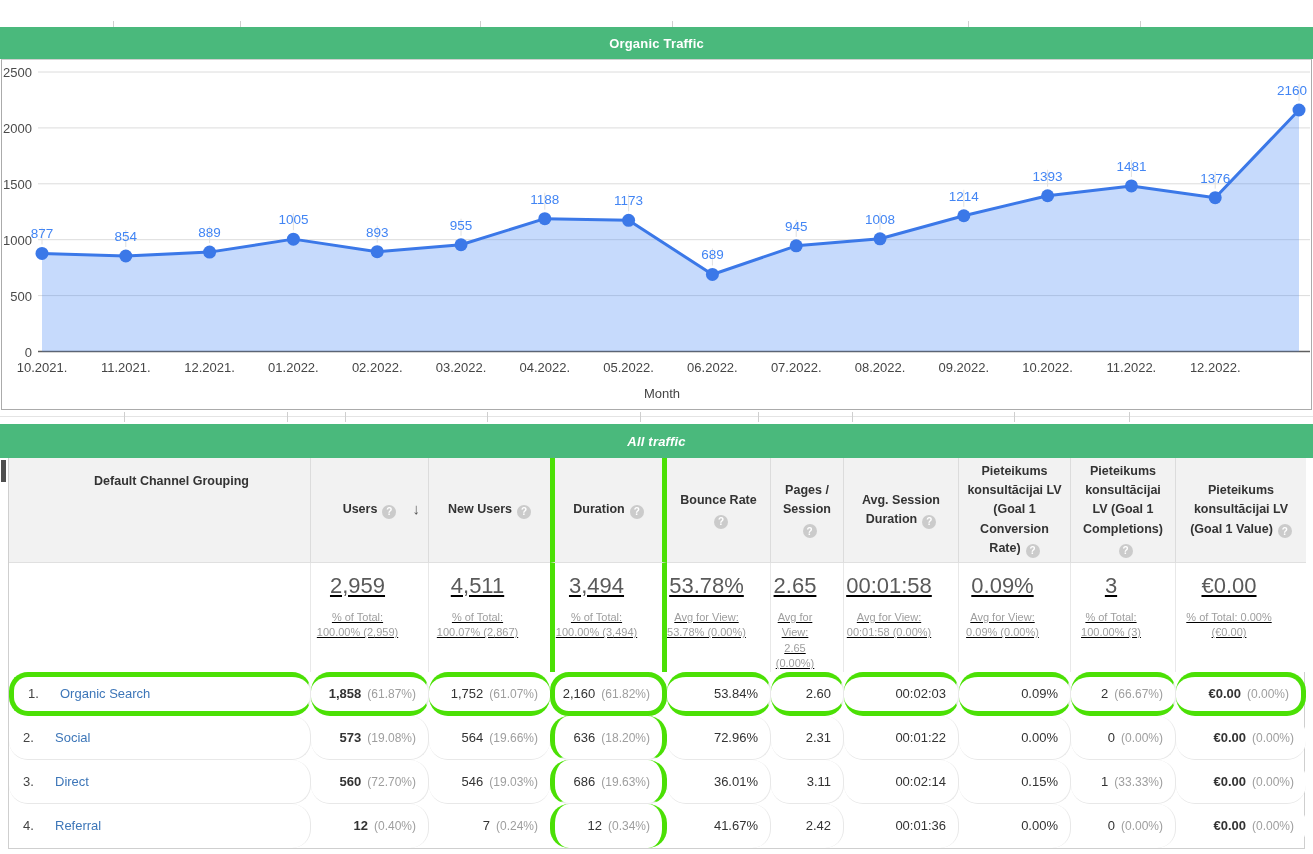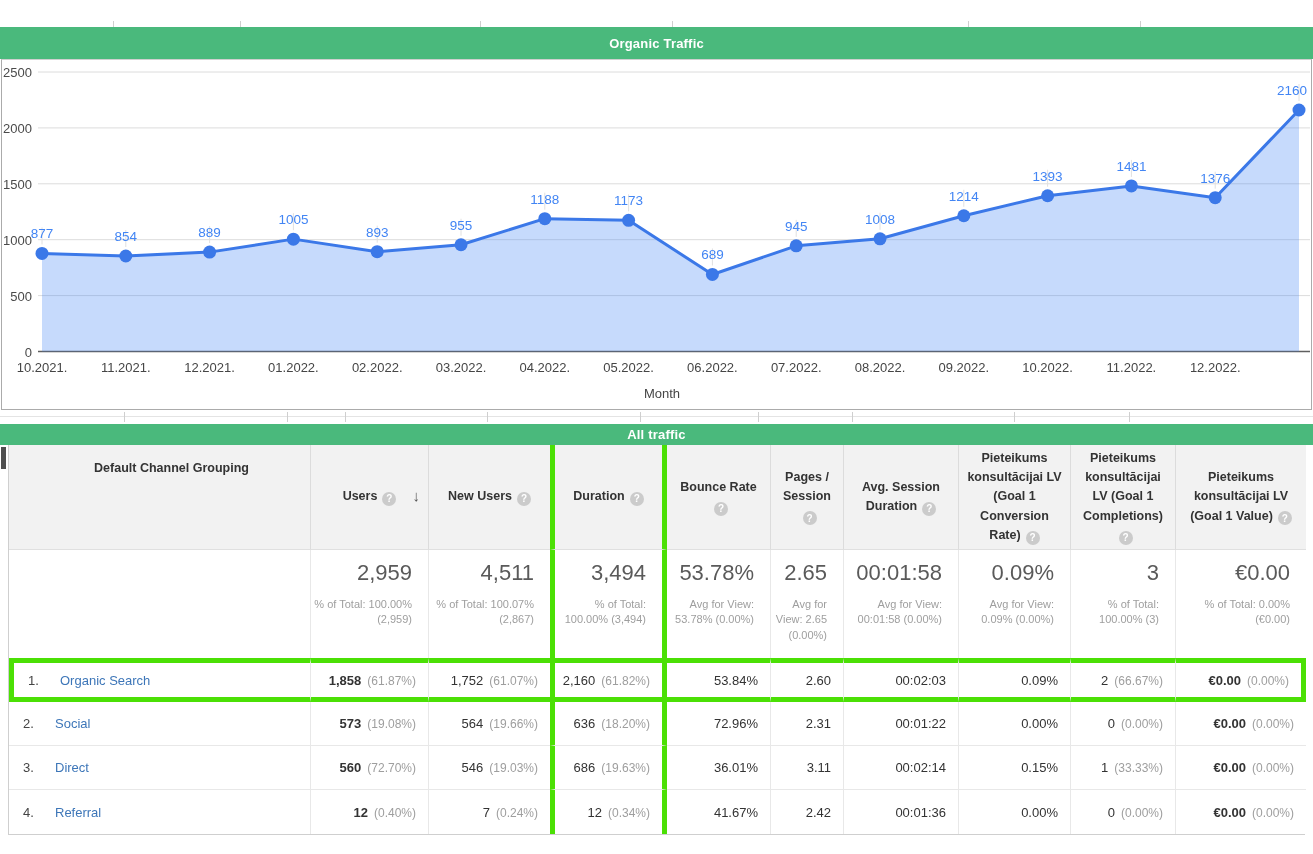--- a/index.html
+++ b/index.html
@@ -10,21 +10,21 @@
   .strip-top { height:27px; position:relative; background:#fff; }
   .strip-gap { height:14px; position:relative; background:#fff; }
   .strip-gap .hline { position:absolute; left:0; right:0; top:6px; height:1px; background:#e4e4e4; }
   .tick { position:absolute; width:1px; background:#cfcfcf; }
   .strip-top .tick { bottom:0; height:6px; }
   .strip-gap .tick { top:2px; height:10px; }
 
   
   .panel-bar { height:32px; background:#4ab97c; color:#fff; font-size:13px; font-weight:bold;
                display:flex; align-items:center; justify-content:center; letter-spacing:.2px; }
-  .panel-bar.table-bar { height:21px; }
+  .panel-bar.table-bar { height:34px;font-style:italic; }
 
   
   .chart-box { margin:0 1px; height:351px; border:1px solid #ababab; border-top-color:#d0d0d0; background:#fff; }
   .chart-box svg { display:block; width:100%; height:100%; }
   svg text { font-family:"Liberation Sans", sans-serif; }
 
   
   .table-wrap { margin:0 8px; position:relative;
                 border-left:1px solid #cfcfcf; border-right:1px solid #cfcfcf; border-bottom:1px solid #cfcfcf; }
   .left-tab { position:absolute; left:-8px; top:2px; width:5px; height:22px; background:#4f4f4f; }
@@ -48,30 +48,30 @@
 
   
   .sess { border-left:5px solid #4be005 !important; border-right:5px solid #4be005 !important; }
   .pre-sess { border-right:none !important; }
 
   
   tbody .shade { background:#f7f7f7; }
 
   
   tr.summary { height:108px; }
-  tr.summary td { vertical-align:top; text-align:right; padding:10px 16px 0 0;
-                  border-right:1px solid #e8e8e8; background:#fff; }
+  tr.summary td { vertical-align:top; text-align:center; padding:10px 24px 0 0;
+                  border-right:1px solid #e8e8e8; background:#fff;text-decoration:underline; }
   tr.summary td:last-child { border-right:none; }
   tr.summary .big { font-size:22px; color:#5a5a5a; }
   tr.summary .sub { font-size:11px; color:#9e9e9e; margin-top:11px; line-height:1.4; }
 
   
   tr.row { height:44px; }
   tr.row td { vertical-align:middle; text-align:right; padding-right:12px;
-              border-right:1px solid #e8e8e8; border-bottom:1px solid #e8e8e8; background:#fff; }
+              border-right:1px solid #e8e8e8; border-bottom:1px solid #e8e8e8; background:#fff;border-radius:19px; }
   tr.row td:last-child { border-right:none; }
   tr.row:last-child td { border-bottom:none; }
   tr.row td.c0 { text-align:left; padding-left:14px; }
   .rnum { display:inline-block; width:22px; color:#444; }
   .chan { color:#3d76b8; margin-left:10px; cursor:pointer; text-decoration:none; }
   .val { color:#333; }
   .bold { font-weight:bold; }
   .pct { color:#9e9e9e; font-size:12px; margin-left:6px; }
 
   

